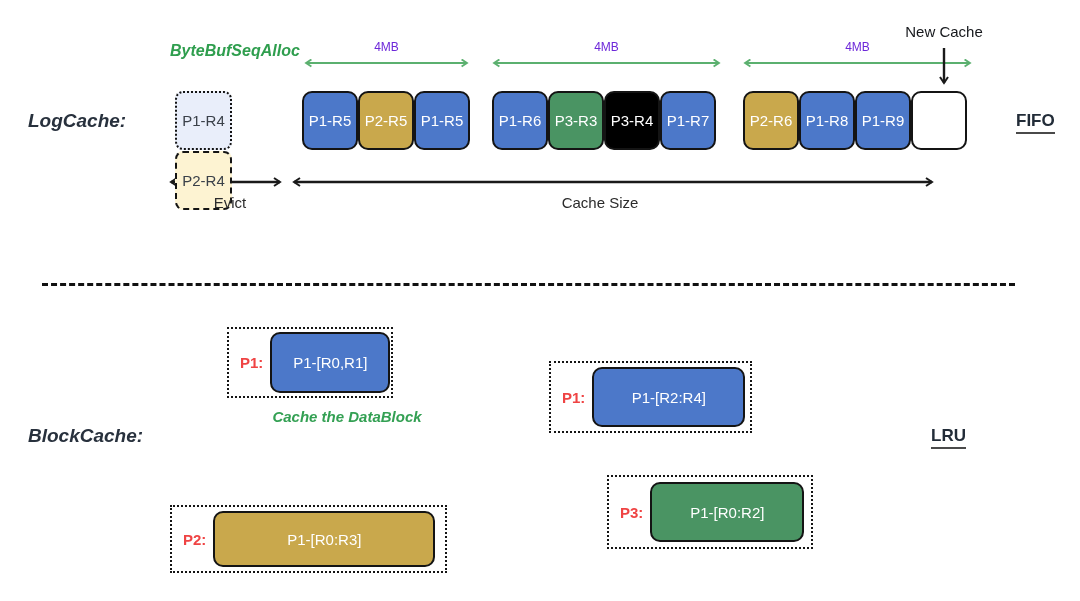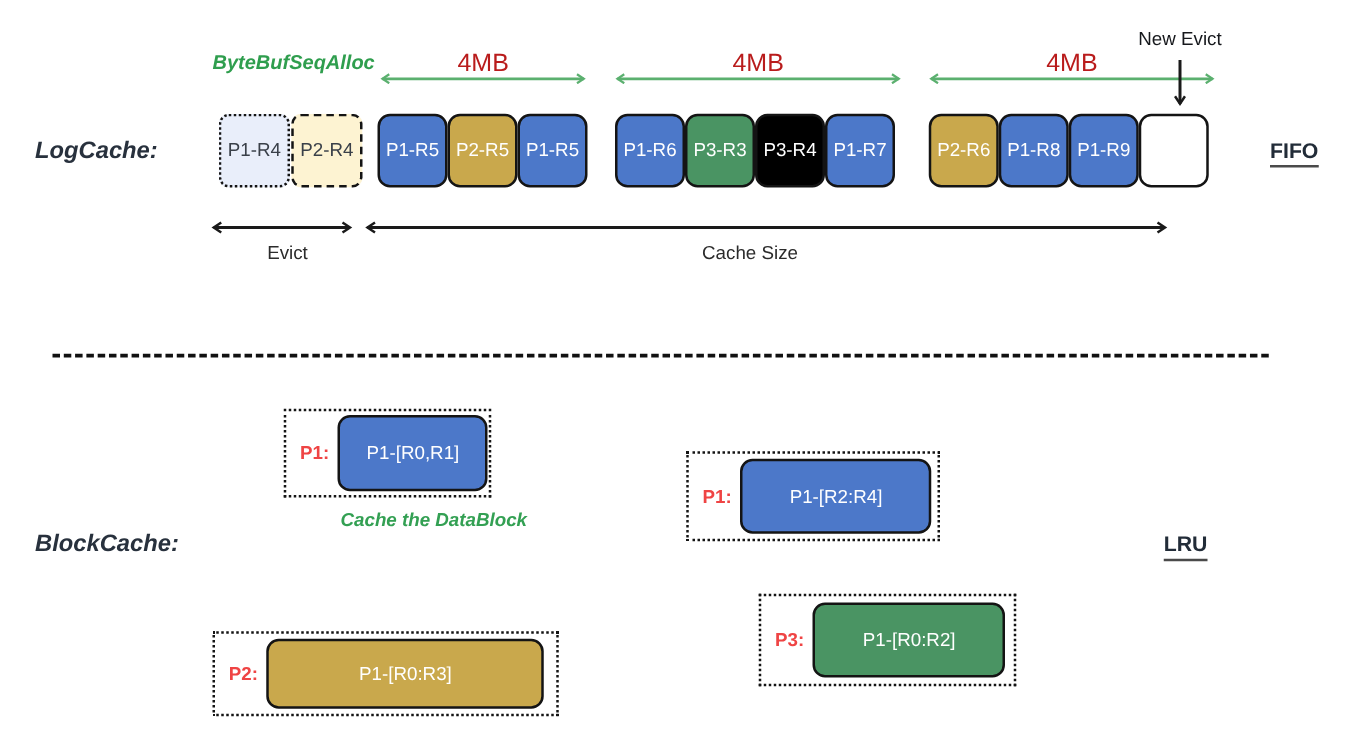--- a/index.html
+++ b/index.html
@@ -7,31 +7,31 @@
     position:relative;width:1080px;height:601px;background:#ffffff;overflow:hidden;
     font-family:"Liberation Sans","DejaVu Sans",sans-serif;color:#222;
   }
   .abs{position:absolute;}
   svg.overlay{position:absolute;left:0;top:0;width:1080px;height:601px;pointer-events:none;}
 
   .section-title{font-size:19px;font-weight:bold;font-style:italic;color:#28313d;}
   .green-italic{color:#2f9e4e;font-weight:bold;font-style:italic;}
   .policy{font-size:17px;font-weight:bold;color:#222c38;border-bottom:2px solid #4a4a4a;padding-bottom:1px;text-align:center;}
   .small-label{font-size:15px;color:#2b2b2b;text-align:center;}
-  .chunk-label{font-size:20px;color:#b91c1c;text-align:center;}
+  .chunk-label{font-size:12px;color:#6d28d9;text-align:center;}
 
   
   .block-row{display:flex;gap:0;}
   .lc-block{
     box-sizing:border-box;width:56px;height:59px;border:2px solid #141414;border-radius:10px;
     display:flex;align-items:center;justify-content:center;
     font-size:15px;color:#fff;flex:0 0 auto;
   }
   .lc-block.evict{width:57px;border-radius:8px;color:#3a4049;}
-  .evict-row{display:flex;gap:1px;}
+  .evict-row{display:flex;gap:1px;flex-direction:column;}
 
   
   .bc-entry{
     box-sizing:border-box;border:2.5px dotted #141414;
     display:flex;align-items:center;
   }
   .bc-key{font-size:15px;font-weight:bold;color:#ef4444;margin-left:11px;}
   .bc-block{
     box-sizing:border-box;border:2px solid #141414;border-radius:10px;
     display:flex;align-items:center;justify-content:center;
@@ -62,21 +62,21 @@
   </svg>
 
   <div class="abs section-title" style="left:28px;top:110px;text-align:right;">LogCache:</div>
 
   <div class="abs green-italic" style="left:170px;top:42px;width:128px;text-align:center;font-size:16px;">ByteBufSeqAlloc</div>
 
   <div class="abs chunk-label" style="left:306px;top:40px;width:161px;">4MB</div>
   <div class="abs chunk-label" style="left:494px;top:40px;width:225px;">4MB</div>
   <div class="abs chunk-label" style="left:745px;top:40px;width:225px;">4MB</div>
 
-  <div class="abs small-label" style="left:884px;top:23px;width:120px;color:#16181c;">New Evict</div>
+  <div class="abs small-label" style="left:884px;top:23px;width:120px;color:#16181c;">New Cache</div>
 
   <div class="abs policy" style="left:1016px;top:111px;">FIFO</div>
 
   <div class="abs evict-row" style="left:175px;top:91px;">
       <div class="lc-block evict" style="background: rgb(233, 238, 250); border-style: dotted;">P1-R4</div>
       <div class="lc-block evict" style="background: rgb(253, 243, 210); border-style: dashed;">P2-R4</div>
     </div>
   <div class="abs block-row" style="left:302px;top:91px;">
       <div class="lc-block" style="background: rgb(76, 120, 201);">P1-R5</div>
       <div class="lc-block" style="background: rgb(201, 168, 76);">P2-R5</div>

